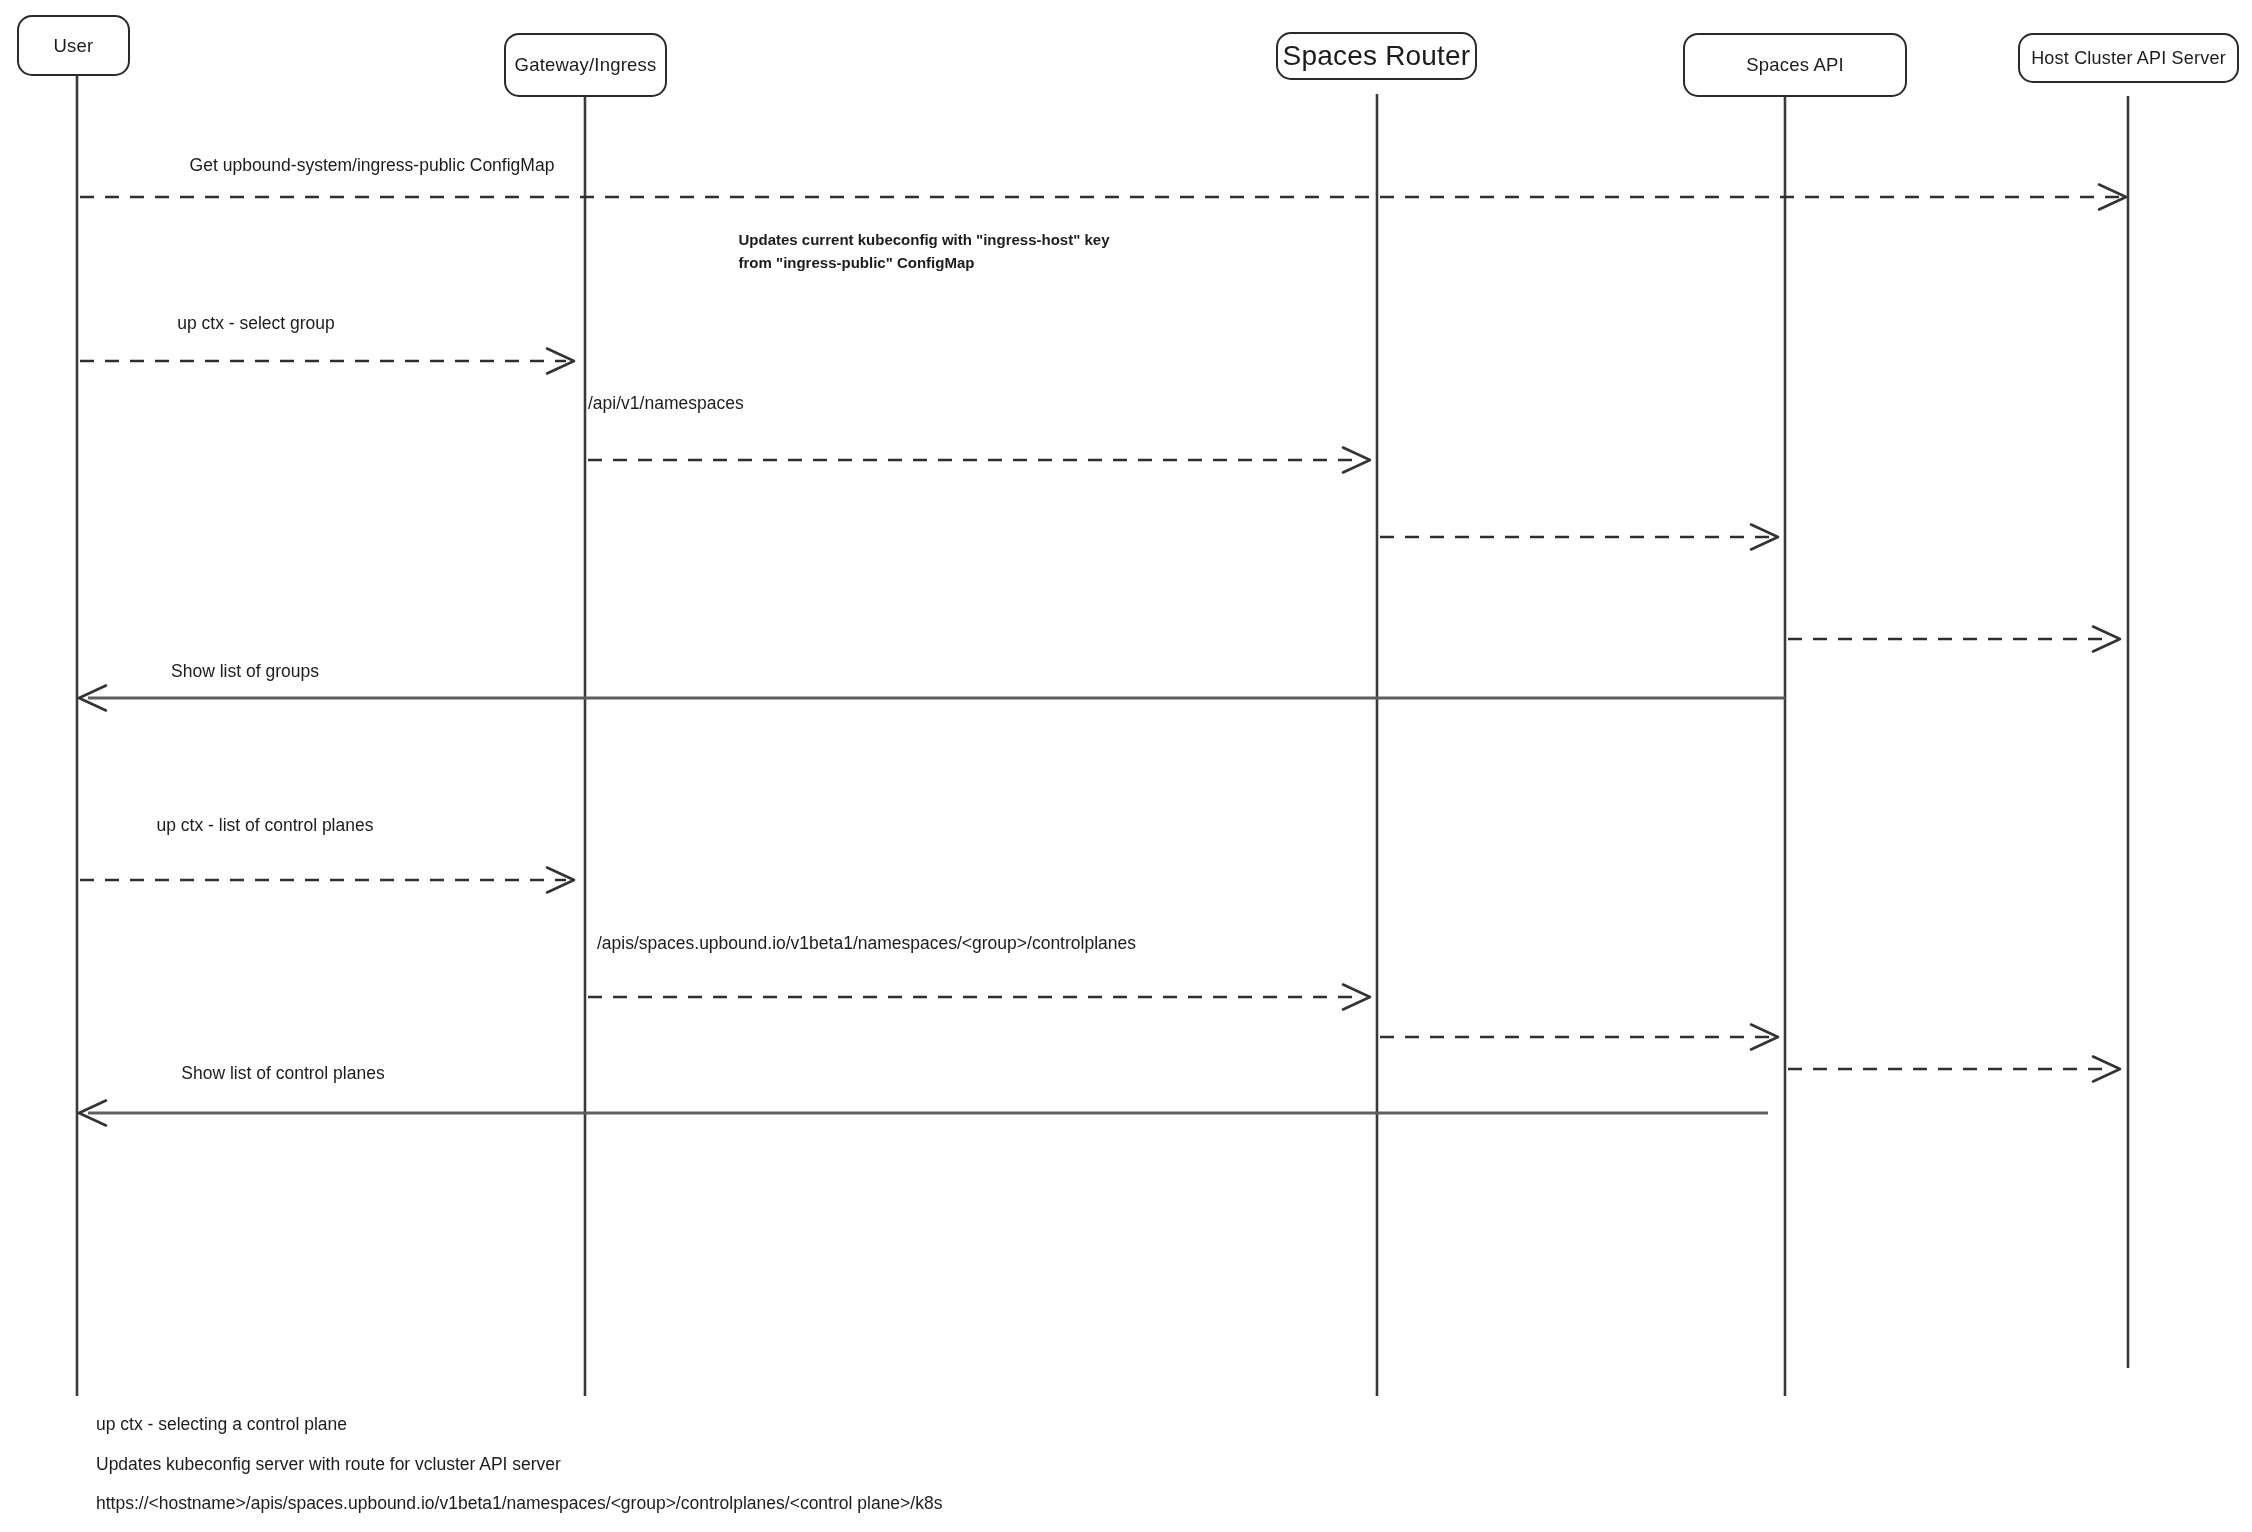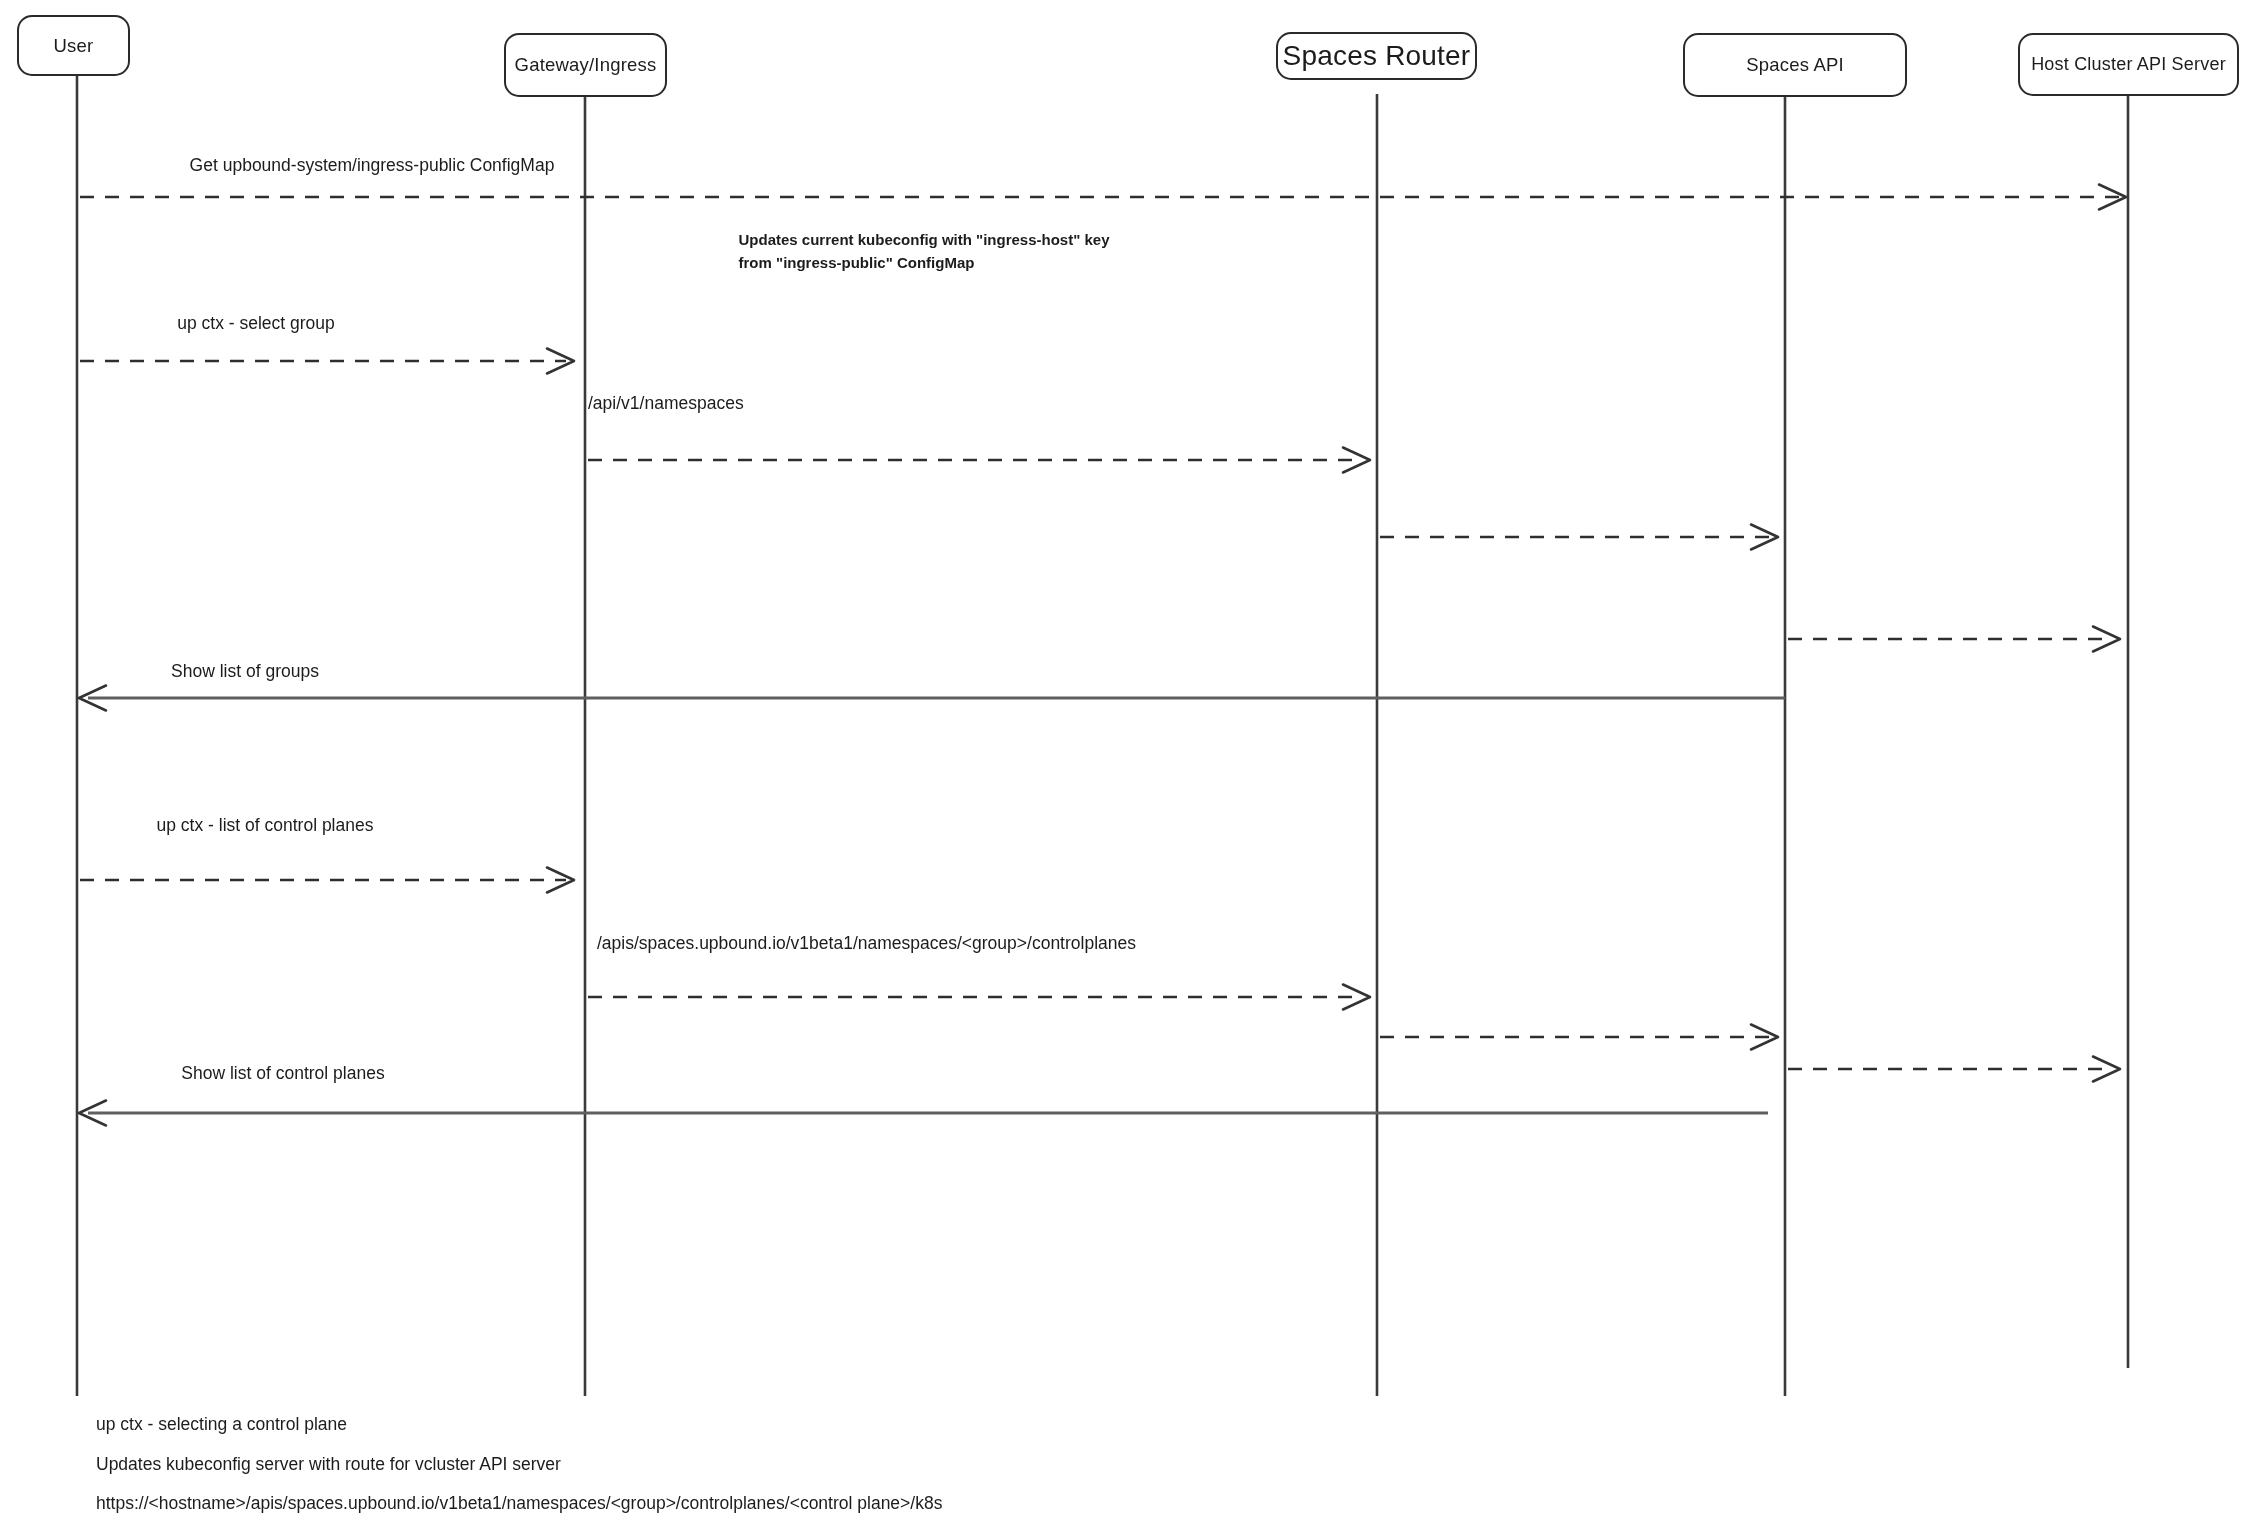--- a/index.html
+++ b/index.html
@@ -163,21 +163,21 @@
   </div>
   <div class="actor" style="left:504px; top:33px; width:163px; height:64px;">
     <span>Gateway/Ingress</span>
   </div>
   <div class="actor big" style="left:1276px; top:32px; width:201px; height:48px;">
     <span>Spaces Router</span>
   </div>
   <div class="actor" style="left:1683px; top:33px; width:224px; height:64px;">
     <span>Spaces API</span>
   </div>
-  <div class="actor" style="left:2018px; top:33px; width:221px; height:63px; font-size:18px;">
+  <div class="actor" style="left:2018px; top:33px; width:221px; height:50px; font-size:18px;">
     <span>Host Cluster API Server</span>
   </div>
 
   <div class="msg-label centered" style="left:372px; top:155px;">Get upbound-system/ingress-public ConfigMap</div>
 
   <div class="note-block" style="left:924px; top:228px;">
     <div>Updates current kubeconfig with "ingress-host" key</div>
     <div>from "ingress-public" ConfigMap</div>
   </div>
 

